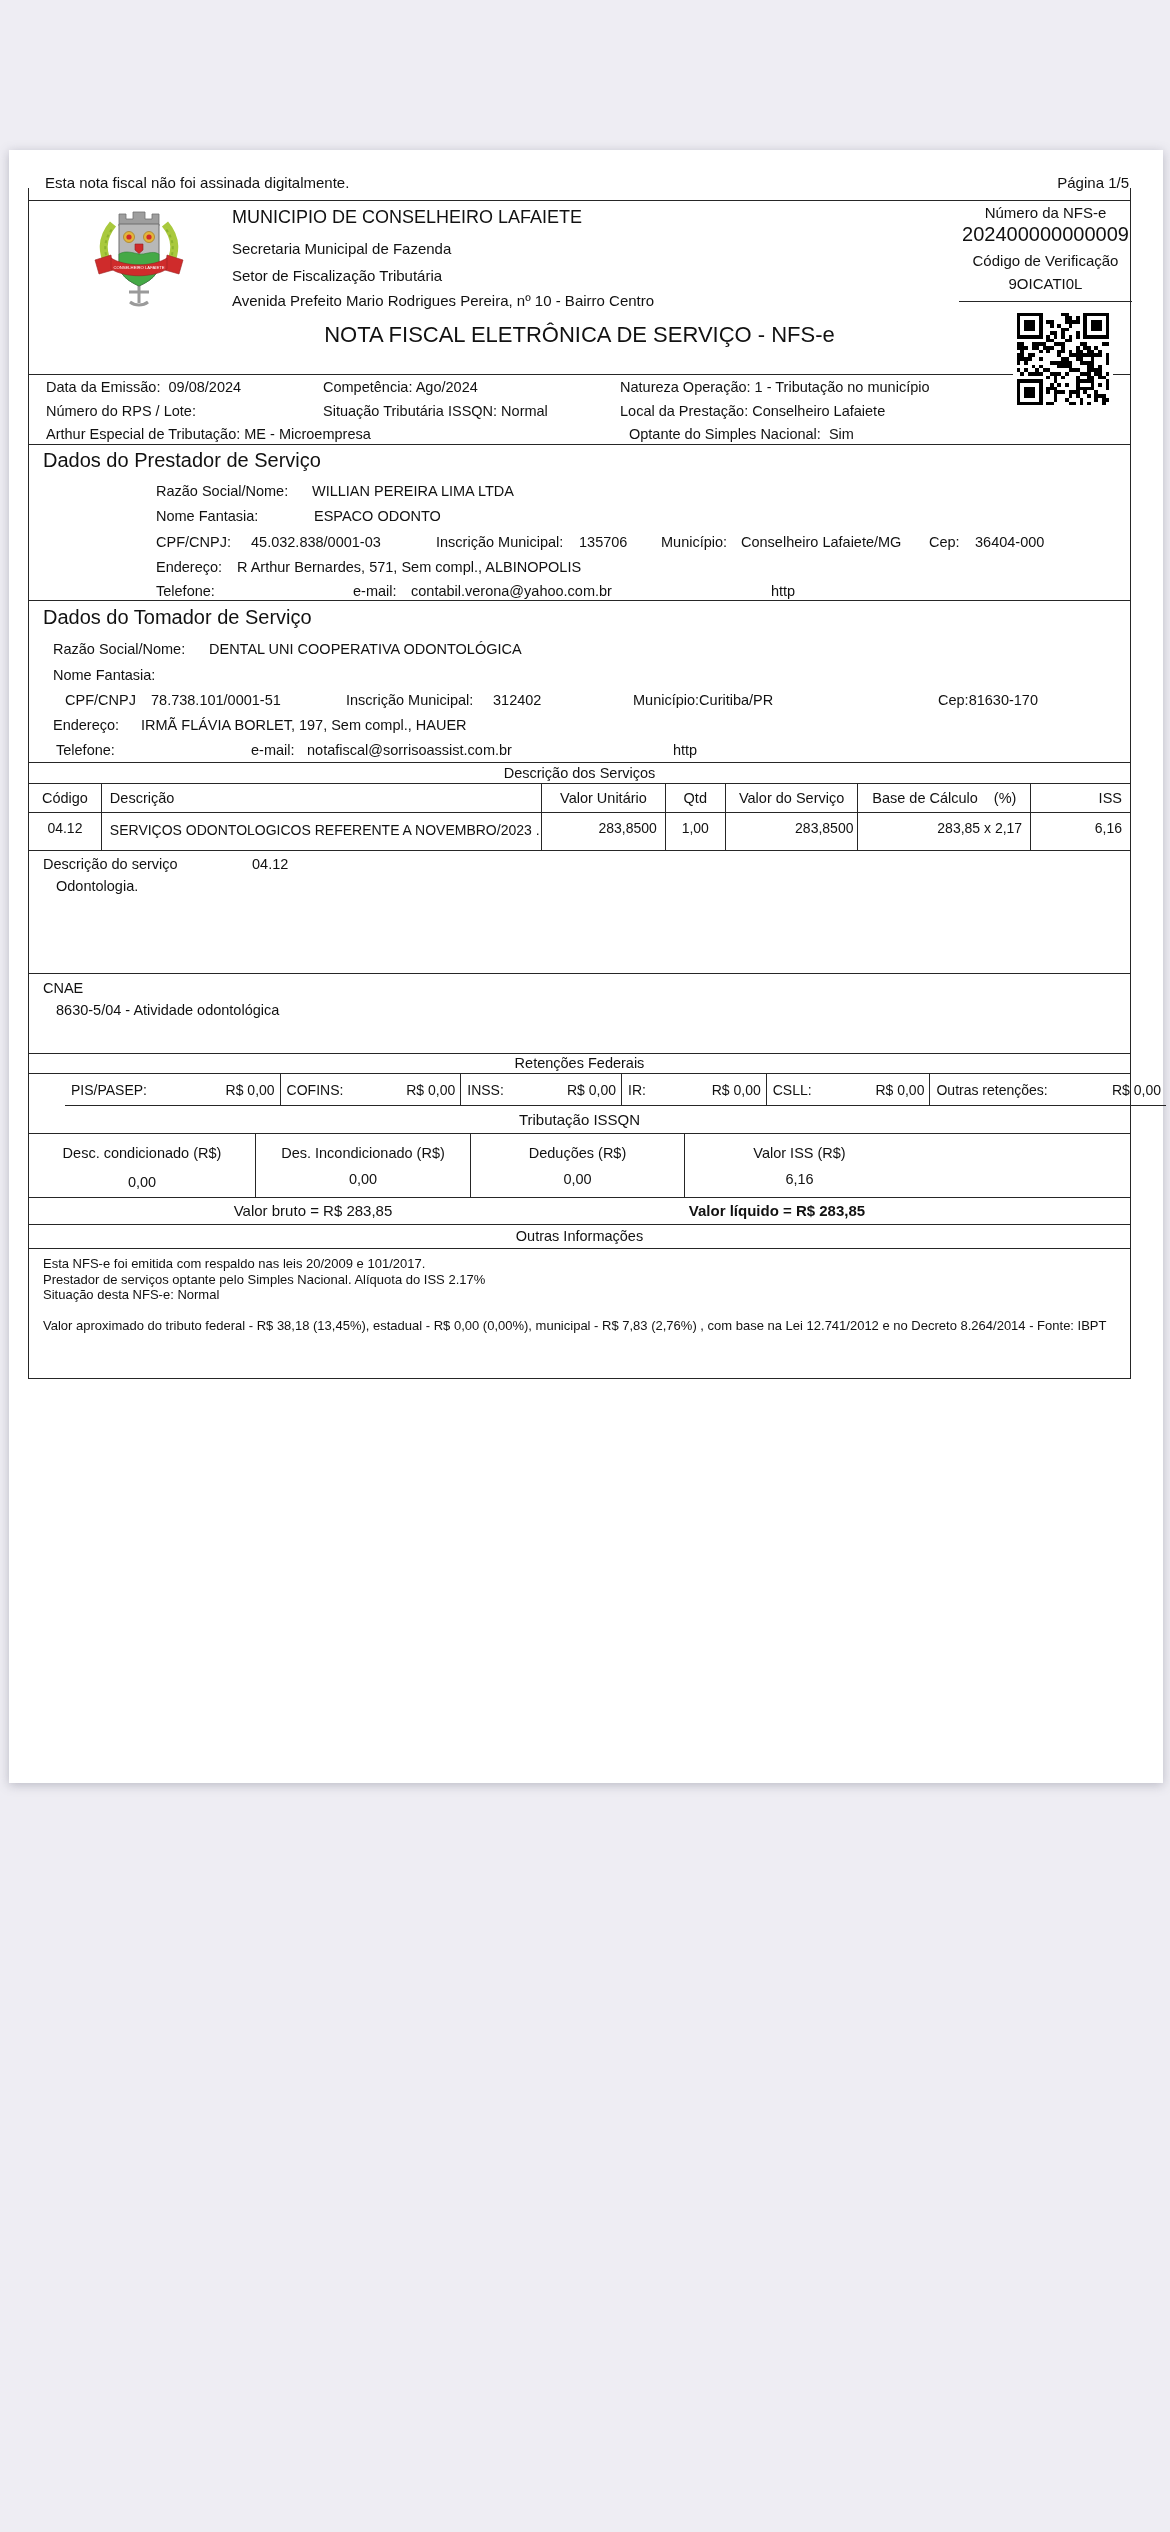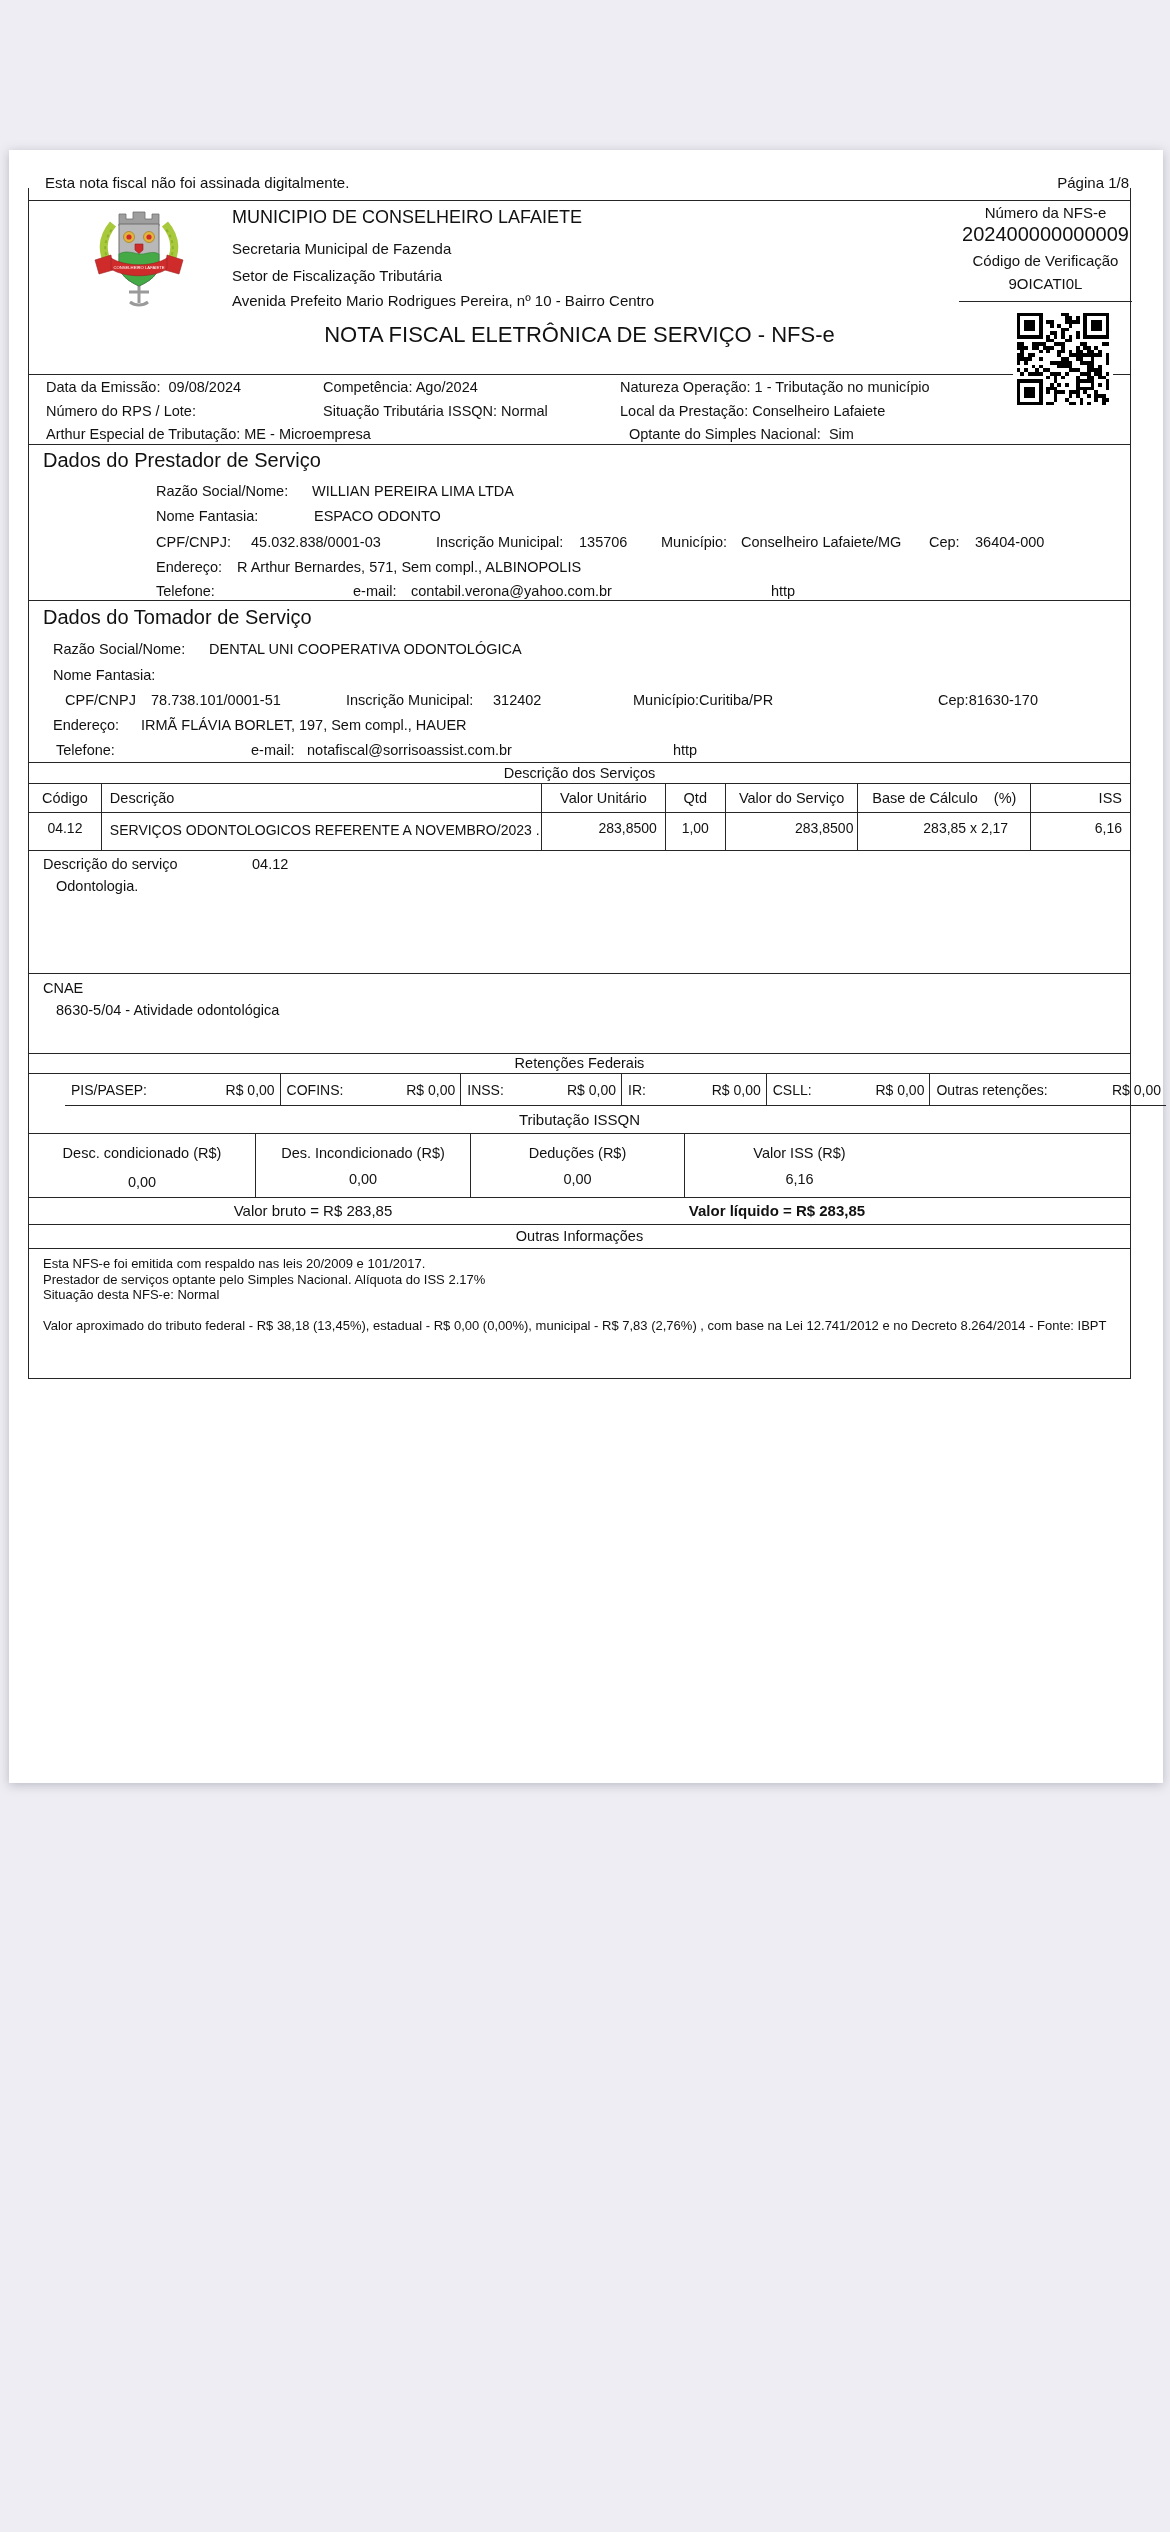--- a/index.html
+++ b/index.html
@@ -27,21 +27,21 @@
   .rightblk{position:absolute;left:930px;top:0;width:173px;height:101px;border-bottom:1px solid var(--border);text-align:center;}
   .otherlines{padding:7px 6px 0 14px;font-size:13px;line-height:15.5px;}
   .bold{font-weight:bold;}
 </style>
 </head>
 <body>
 
 <div class="paper">
 
   <div class="abs fs15" style="left:36px;top:24px;">Esta nota fiscal não foi assinada digitalmente.</div>
-  <div class="abs fs15" style="right:34px;top:24px;">Página 1/8</div>
+  <div class="abs fs15" style="right:34px;top:24px;">Página 1/5</div>
   <div class="tick" style="left:19px;"></div>
   <div class="tick" style="left:1121px;"></div>
 
   <div class="docbox">
 
     <div class="sec" style="top:0;height:174px;">
       <div class="abs" style="left:60px;top:5px;width:100px;height:104px;">
         <svg viewBox="0 0 100 104" width="100" height="104">
 
           <path d="M30,20 L30,8 L37,8 L37,13 L44,13 L44,6 L56,6 L56,13 L63,13 L63,8 L70,8 L70,20 Z" style="fill:#9e9e9e;stroke:#6f6f6f;stroke-width:0.8"></path>
@@ -372,21 +372,21 @@
       </div>
     </div>
 
     <div class="sec svc-data" style="top:612px;height:38px;">
       <div class="flexrow">
         <div class="cell ctr" style="width:73px;">04.12</div>
         <div class="cell fs125" style="width:441px;padding-left:8px;padding-top:9px;">SERVIÇOS ODONTOLOGICOS REFERENTE A NOVEMBRO/2023 .</div>
         <div class="cell" style="width:124px;text-align:right;padding-right:8px;">283,8500</div>
         <div class="cell ctr" style="width:60px;">1,00</div>
         <div class="cell" style="width:133px;text-align:right;padding-right:4px;">283,8500</div>
-        <div class="cell" style="width:173px;text-align:right;padding-right:22px;">283,85 x 2,17</div>
+        <div class="cell" style="width:173px;text-align:right;padding-right:8px;">283,85 x 2,17</div>
         <div class="cell lastc" style="width:99px;text-align:right;padding-right:8px;">6,16</div>
       </div>
     </div>
 
     <div class="sec" style="top:650px;height:123px;">
       <div class="abs fs145 nowrap" style="left:14px;top:5px;">Descrição do serviço</div>
       <div class="abs fs145 nowrap" style="left:223px;top:5px;">04.12</div>
       <div class="abs fs145 nowrap" style="left:27px;top:27px;">Odontologia.</div>
     </div>
 

